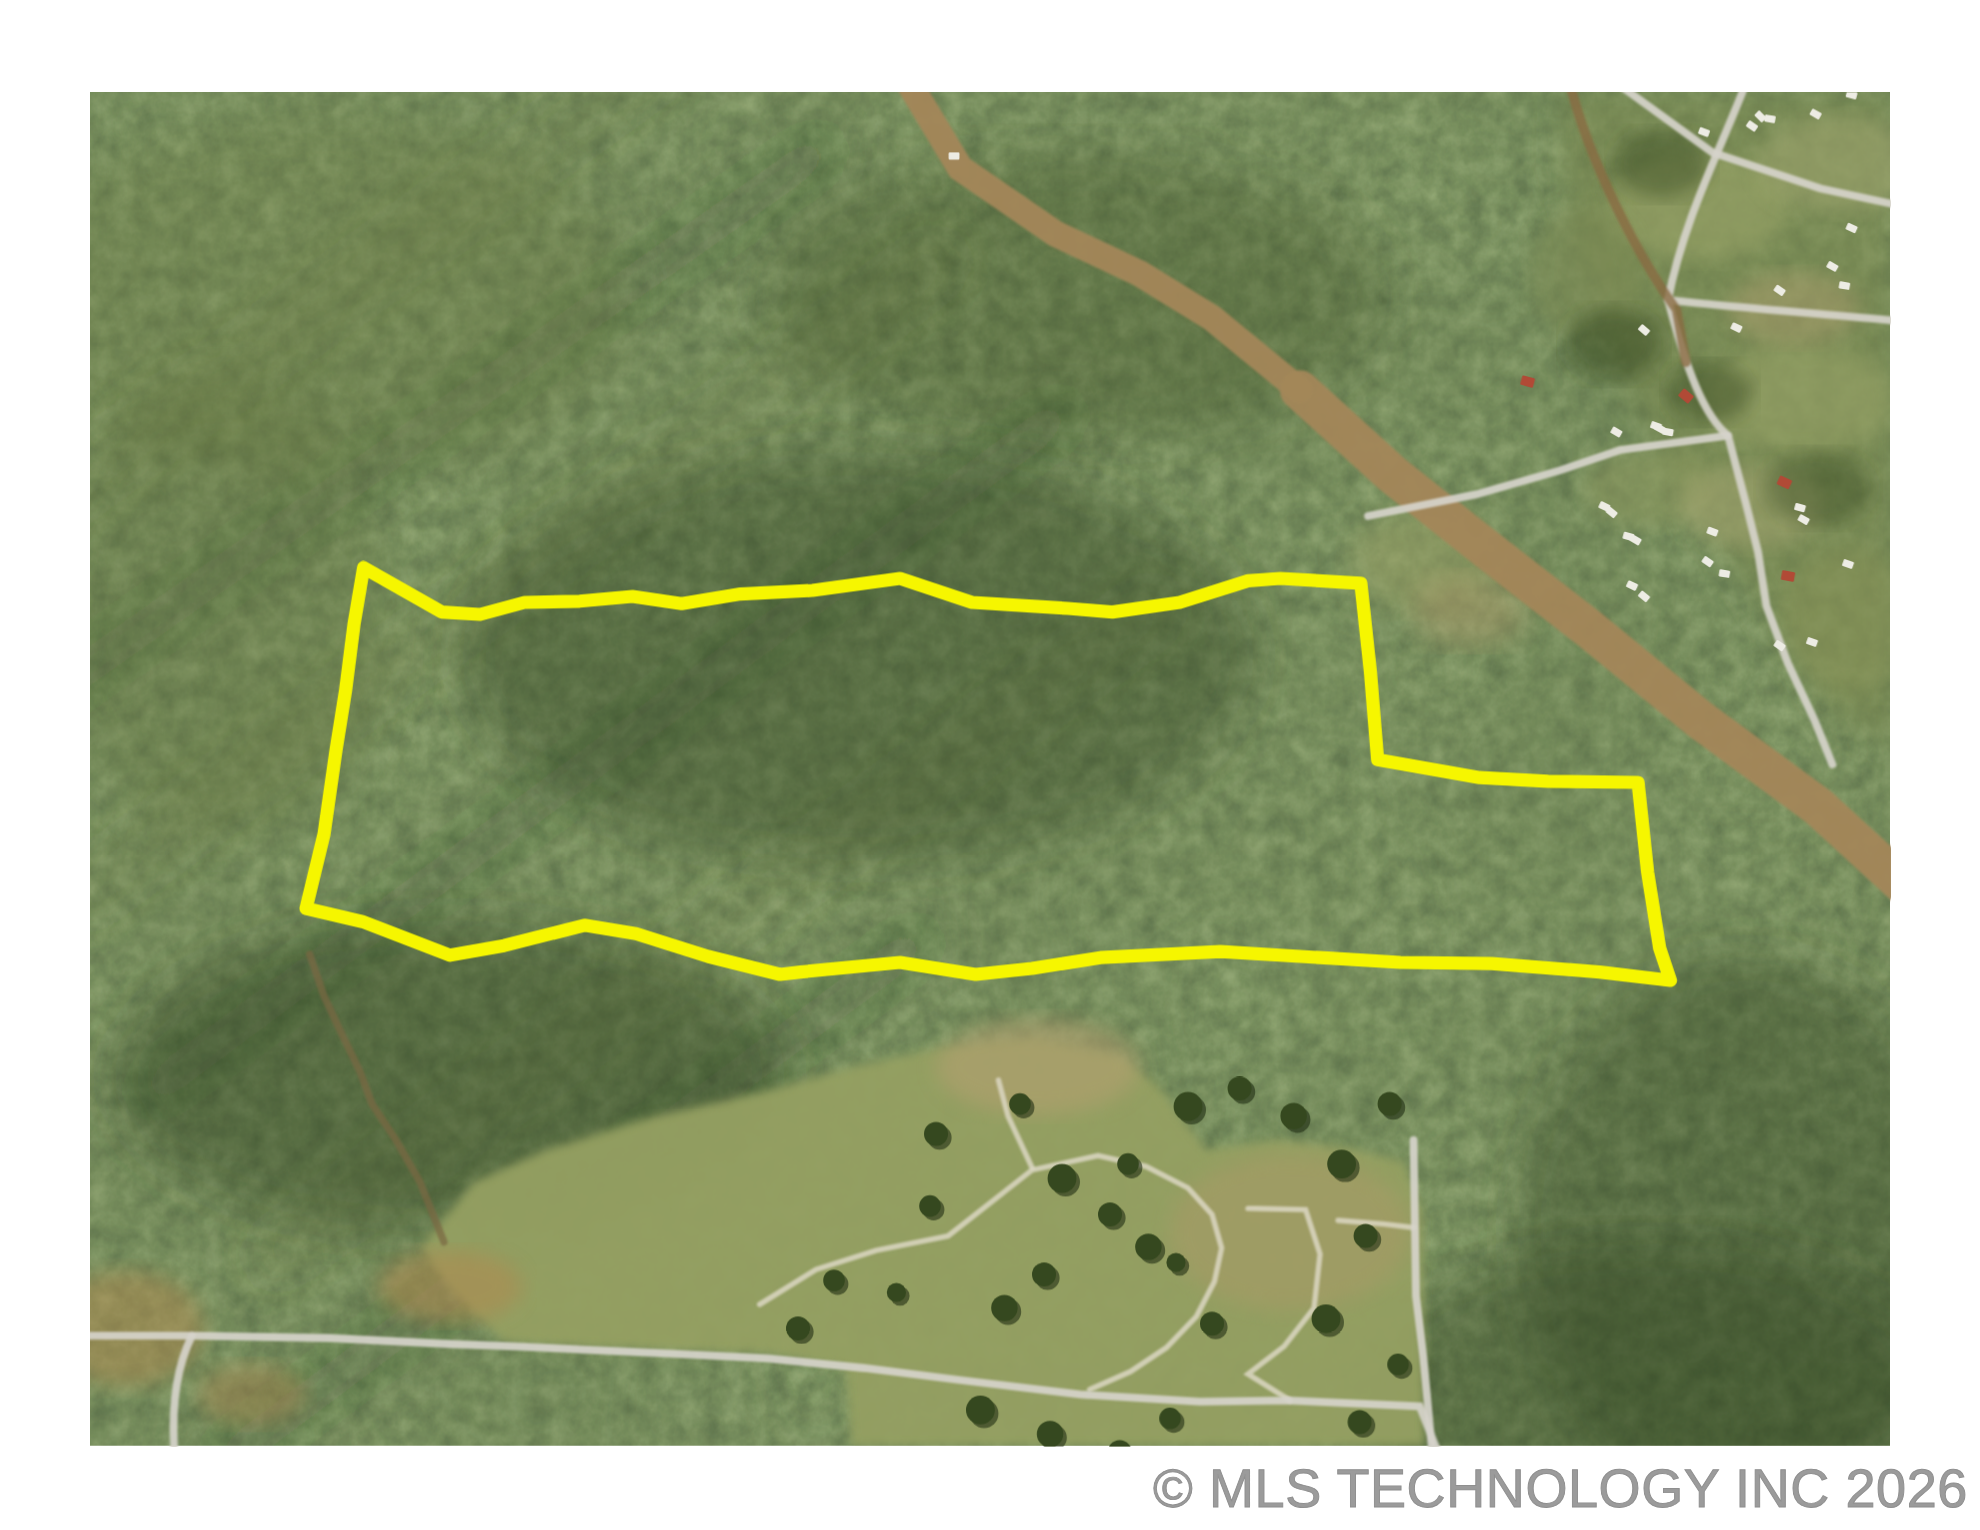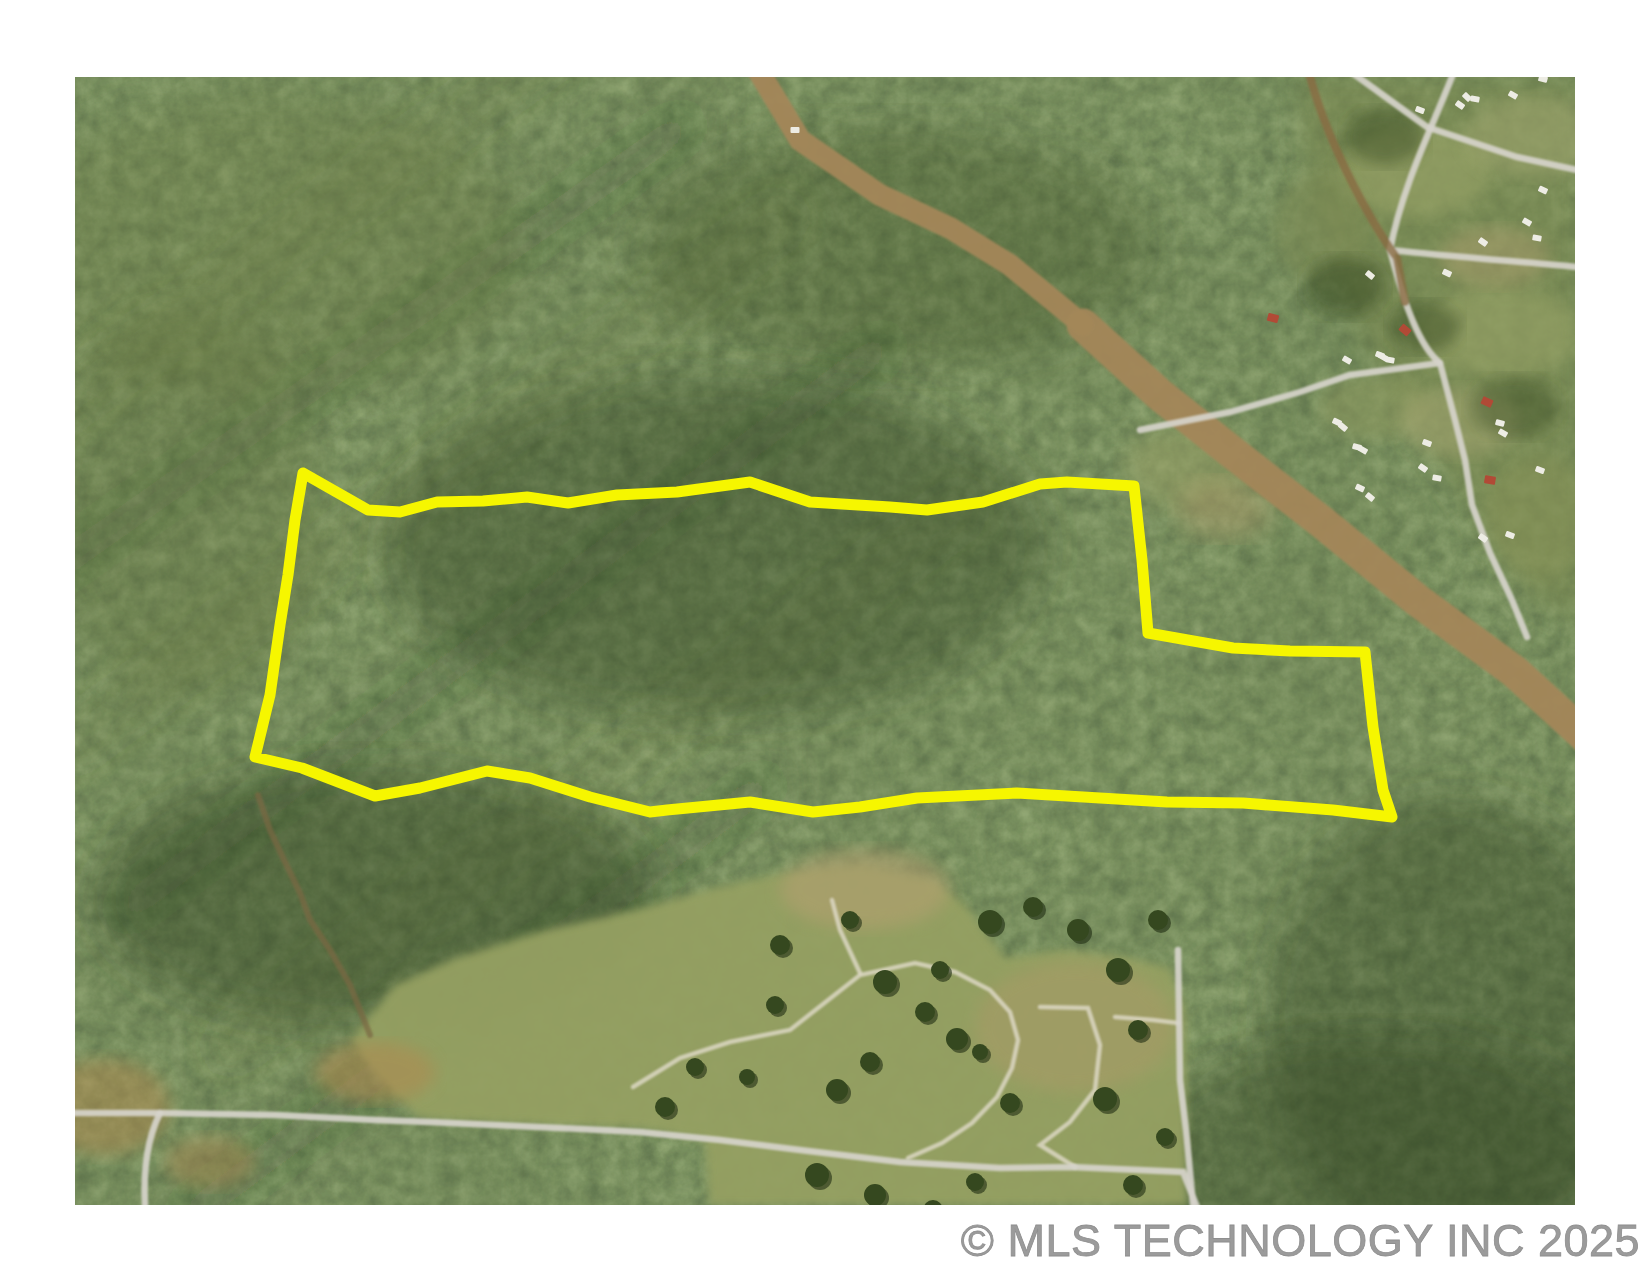--- a/index.html
+++ b/index.html
@@ -236,14 +236,14 @@
           <rect x="1324.5" y="249" width="11" height="8" rx="1" transform="rotate(40 1330 253)" fill="#b14a36"></rect>
           <rect x="1192.5" y="237" width="11" height="8" rx="1" transform="rotate(15 1198 241)" fill="#b14a36"></rect>
           <rect x="1406.5" y="321" width="11" height="8" rx="1" transform="rotate(25 1412 325)" fill="#b14a36"></rect>
           <rect x="1409.5" y="399" width="11" height="8" rx="1" transform="rotate(10 1415 403)" fill="#b14a36"></rect>
         </g>
 
       <polygon class="boundary" points="228,396 293,433 325,435 362,425 408,424 452,420 493,426 542,418 602,415 675,405 735,425 815,430 852,433 908,425 965,407 992,405 1059,409 1067,483 1073,556 1158,571 1215,574 1290,575 1298,650 1308,713 1317,740 1258,733 1168,726 1092,725 1025,721 942,716 842,721 785,730 738,735 675,725 592,733 575,735 515,720 455,701 412,694 345,711 300,719 227,691 180,680 195,618 205,548 213,498 220,443"></polygon>
     </svg>
   </div>
 
-  <div id="watermark">© MLS TECHNOLOGY INC 2025</div>
+  <div id="watermark">© MLS TECHNOLOGY INC 2026</div>
 </div>
 
 </body></html>

